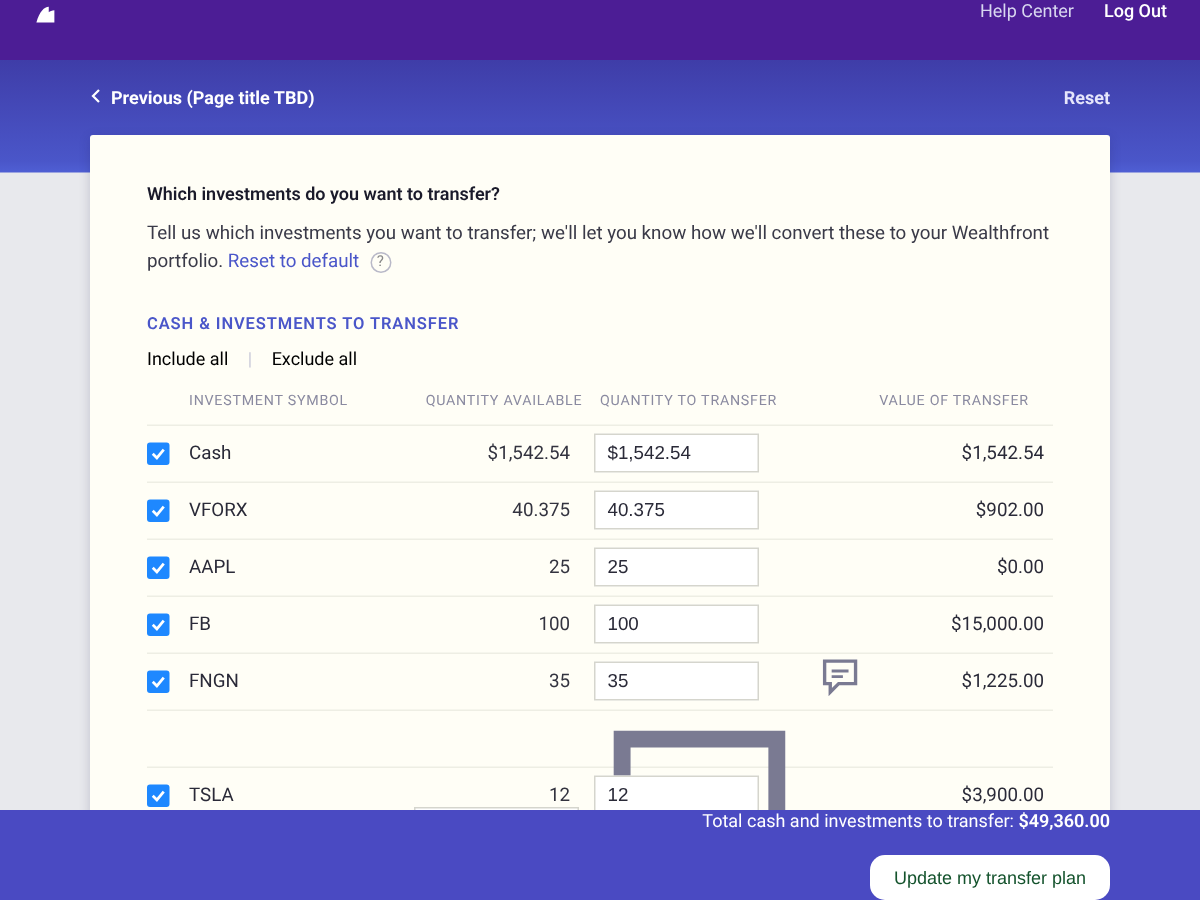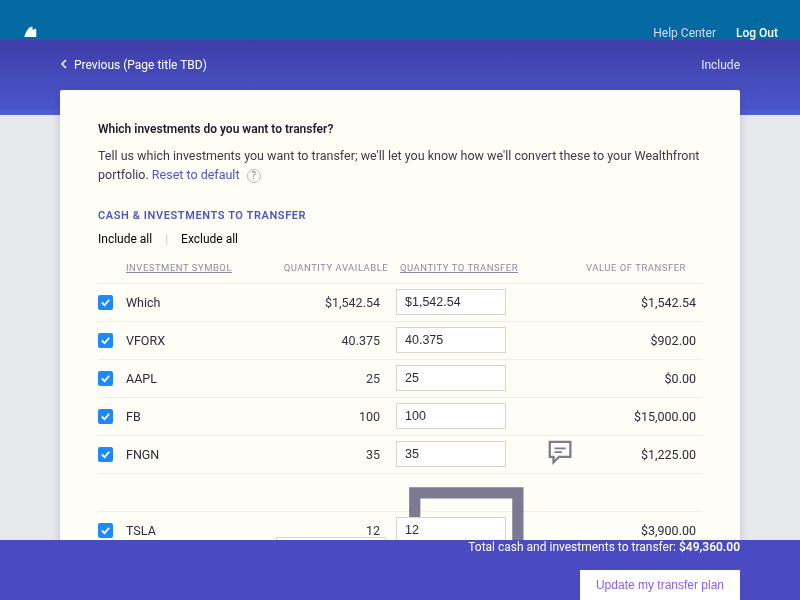--- a/index.html
+++ b/index.html
@@ -1,52 +1,52 @@
 <!DOCTYPE html>
 <html><head>
 <meta charset="utf-8">
 <style>
 * { margin:0; padding:0; box-sizing:border-box; }
 body { font-family: -apple-system, BlinkMacSystemFont, "Segoe UI", Roboto, Arial, sans-serif; width:800px; height:600px; overflow:hidden; background:#e8e9ed; }
-.topbar { height:40px; background:#0369a1; display:flex; align-items:flex-end; padding:0 22px; color:#fff; font-size:12px; }
+.topbar { height:40px; background:#4c1d95; display:flex; align-items:flex-start; padding:0 22px; color:#fff; font-size:12px; }
 .logo svg { width:18px; height:18px; display:block; }
 .topbar-spacer { flex:1; }
 .topbar a { color:#d8d7f0; text-decoration:none; margin-left:20px; cursor:pointer; }
 .topbar .logout { color:#fff; font-weight:500; }
 .grad { height:75px; background:linear-gradient(180deg,#3f3da8 0%,#4a56c9 90%,#4f5fd4 100%); position:relative; }
-.backrow { position:absolute; top:18px; left:60px; right:60px; display:flex; align-items:center; color:#fff; font-size:12px; }
+.backrow { position:absolute; top:18px; left:60px; right:60px; display:flex; align-items:center; color:#fff; font-size:12px;font-weight:bold; }
 .backrow .chevron { margin-right:6px; }
 .backrow span, .backrow a { cursor:pointer; }
 .cancel { color:#e6e6fb; }
 .panel { position:absolute; left:60px; right:60px; top:90px; bottom:40px; background:#fffef6; border-radius:2px; box-shadow:0 2px 8px rgba(30,30,80,0.2); padding:32px 38px 0 38px; overflow:hidden; }
 .h1 { font-size:12px; font-weight:600; color:#1a1a2a; margin-bottom:10px; }
 .desc { font-size:12.5px; color:#3a3a48; line-height:1.55; margin-bottom:4px; }
 .reset { color:#4a56c9; cursor:pointer; }
 .help-icon { display:inline-block; width:14px; height:14px; border:1px solid #b9b9c8; border-radius:50%; color:#888; font-size:10px; text-align:center; line-height:12px; margin-left:4px; vertical-align:middle; }
 .section-label { margin-top:24px; font-size:11px; letter-spacing:.6px; color:#4a56c9; font-weight:600; }
 .inc-exc { margin-top:10px; font-size:12px; }
 .inc-exc a { color:#000000; text-decoration:none; cursor:pointer; }
 .inc-exc .sep { color:#c9c9d8; padding:0 10px; }
 .tbl { margin-top:12px; }
 .thead, .trow { display:grid; grid-template-columns: 28px 150px 120px 150px 30px 120px; align-items:center; }
 .thead { font-size:9.5px; color:#8a8aa0; letter-spacing:.5px; padding:4px 0 10px; }
 .thead .r { text-align:center; }
-.thead .l { text-align:left;text-decoration:underline; }
+.thead .l { text-align:left; }
 .trow { height:38px; border-top:1px solid #eeeee4; font-size:12.5px; color:#2a2a38; }
 .chk { width:15px; height:15px; background:#1e88ff; border-radius:2px; display:flex; align-items:center; justify-content:center; cursor:pointer; }
 .chk svg { width:11px; height:11px; }
 .sym { text-align:left; }
 .qa { text-align:right; padding-right:16px; color:#33333f; }
 .input { width:110px; height:26px; border:1px solid #d5d5cd; background:#fff; font-size:12.5px; padding:0 8px; color:#2a2a38; }
 .val { text-align:right; }
 .note-icon { width:16px; height:16px; color:#7a7a92; cursor:pointer; }
 .footer { position:absolute; left:0; right:0; bottom:0; height:60px; background:#4a4ac2; display:flex; align-items:flex-end; padding:0 60px; color:#fff; font-size:12px;flex-direction:column; }
 .footer .ft { flex:1; }
 .footer .ft b { font-weight:600; }
-.btn { background:#fff; color:#8b5cf6; border:none; height:30px; padding:0 16px; font-size:12px; font-weight:500; border-radius:0; cursor:pointer; }
+.btn { background:#fff; color:#14532d; border:none; height:30px; padding:0 16px; font-size:12px; font-weight:500; border-radius:10px; cursor:pointer; }
 </style>
 </head>
 <body>
 
 <div class="topbar">
   <span class="logo">
     <svg viewBox="0 0 24 24">
         <path d="M3 20 C6 10,10 6,14 6 L14 20 Z M8 20 C11 12,15 9,19 9 L19 20 Z" fill="#fff"></path>
       </svg>
   </span>
@@ -57,21 +57,21 @@
 
 <div class="grad">
   <div class="backrow">
     <span class="chevron">
       <svg width="8" height="10" viewBox="0 0 8 10">
           <path d="M6 1 L2 5 L6 9" stroke="#fff" stroke-width="1.5" fill="none"></path>
         </svg>
     </span>
     <span>Previous (Page title TBD)</span>
     <span style="flex:1"></span>
-    <a class="cancel">Include</a>
+    <a class="cancel">Reset</a>
   </div>
 </div>
 
 <div class="panel">
   <div class="h1">Which investments do you want to transfer?</div>
   <div class="desc">
     <span>Tell us which investments you want to transfer; we'll let you know how we'll convert these to your Wealthfront portfolio. </span><span class="reset">Reset to default</span>
     <span class="help-icon">?</span>
   </div>
   <div class="section-label">CASH &amp; INVESTMENTS TO TRANSFER</div>
@@ -92,21 +92,21 @@
     </div>
     <div id="rows">
         <div class="trow">
           <div>
             <div class="chk">
               <svg viewBox="0 0 12 12">
                 <path d="M2 6 L5 9 L10 3" stroke="#fff" stroke-width="2" fill="none"></path>
               </svg>
             </div>
           </div>
-          <div class="sym">Which</div>
+          <div class="sym">Cash</div>
           <div class="qa">$1,542.54</div>
           <div><input class="input" value="$1,542.54" style=""></div>
           <div></div>
           <div class="val">$1,542.54</div>
         </div>
         <div class="trow">
           <div>
             <div class="chk">
               <svg viewBox="0 0 12 12">
                 <path d="M2 6 L5 9 L10 3" stroke="#fff" stroke-width="2" fill="none"></path>

